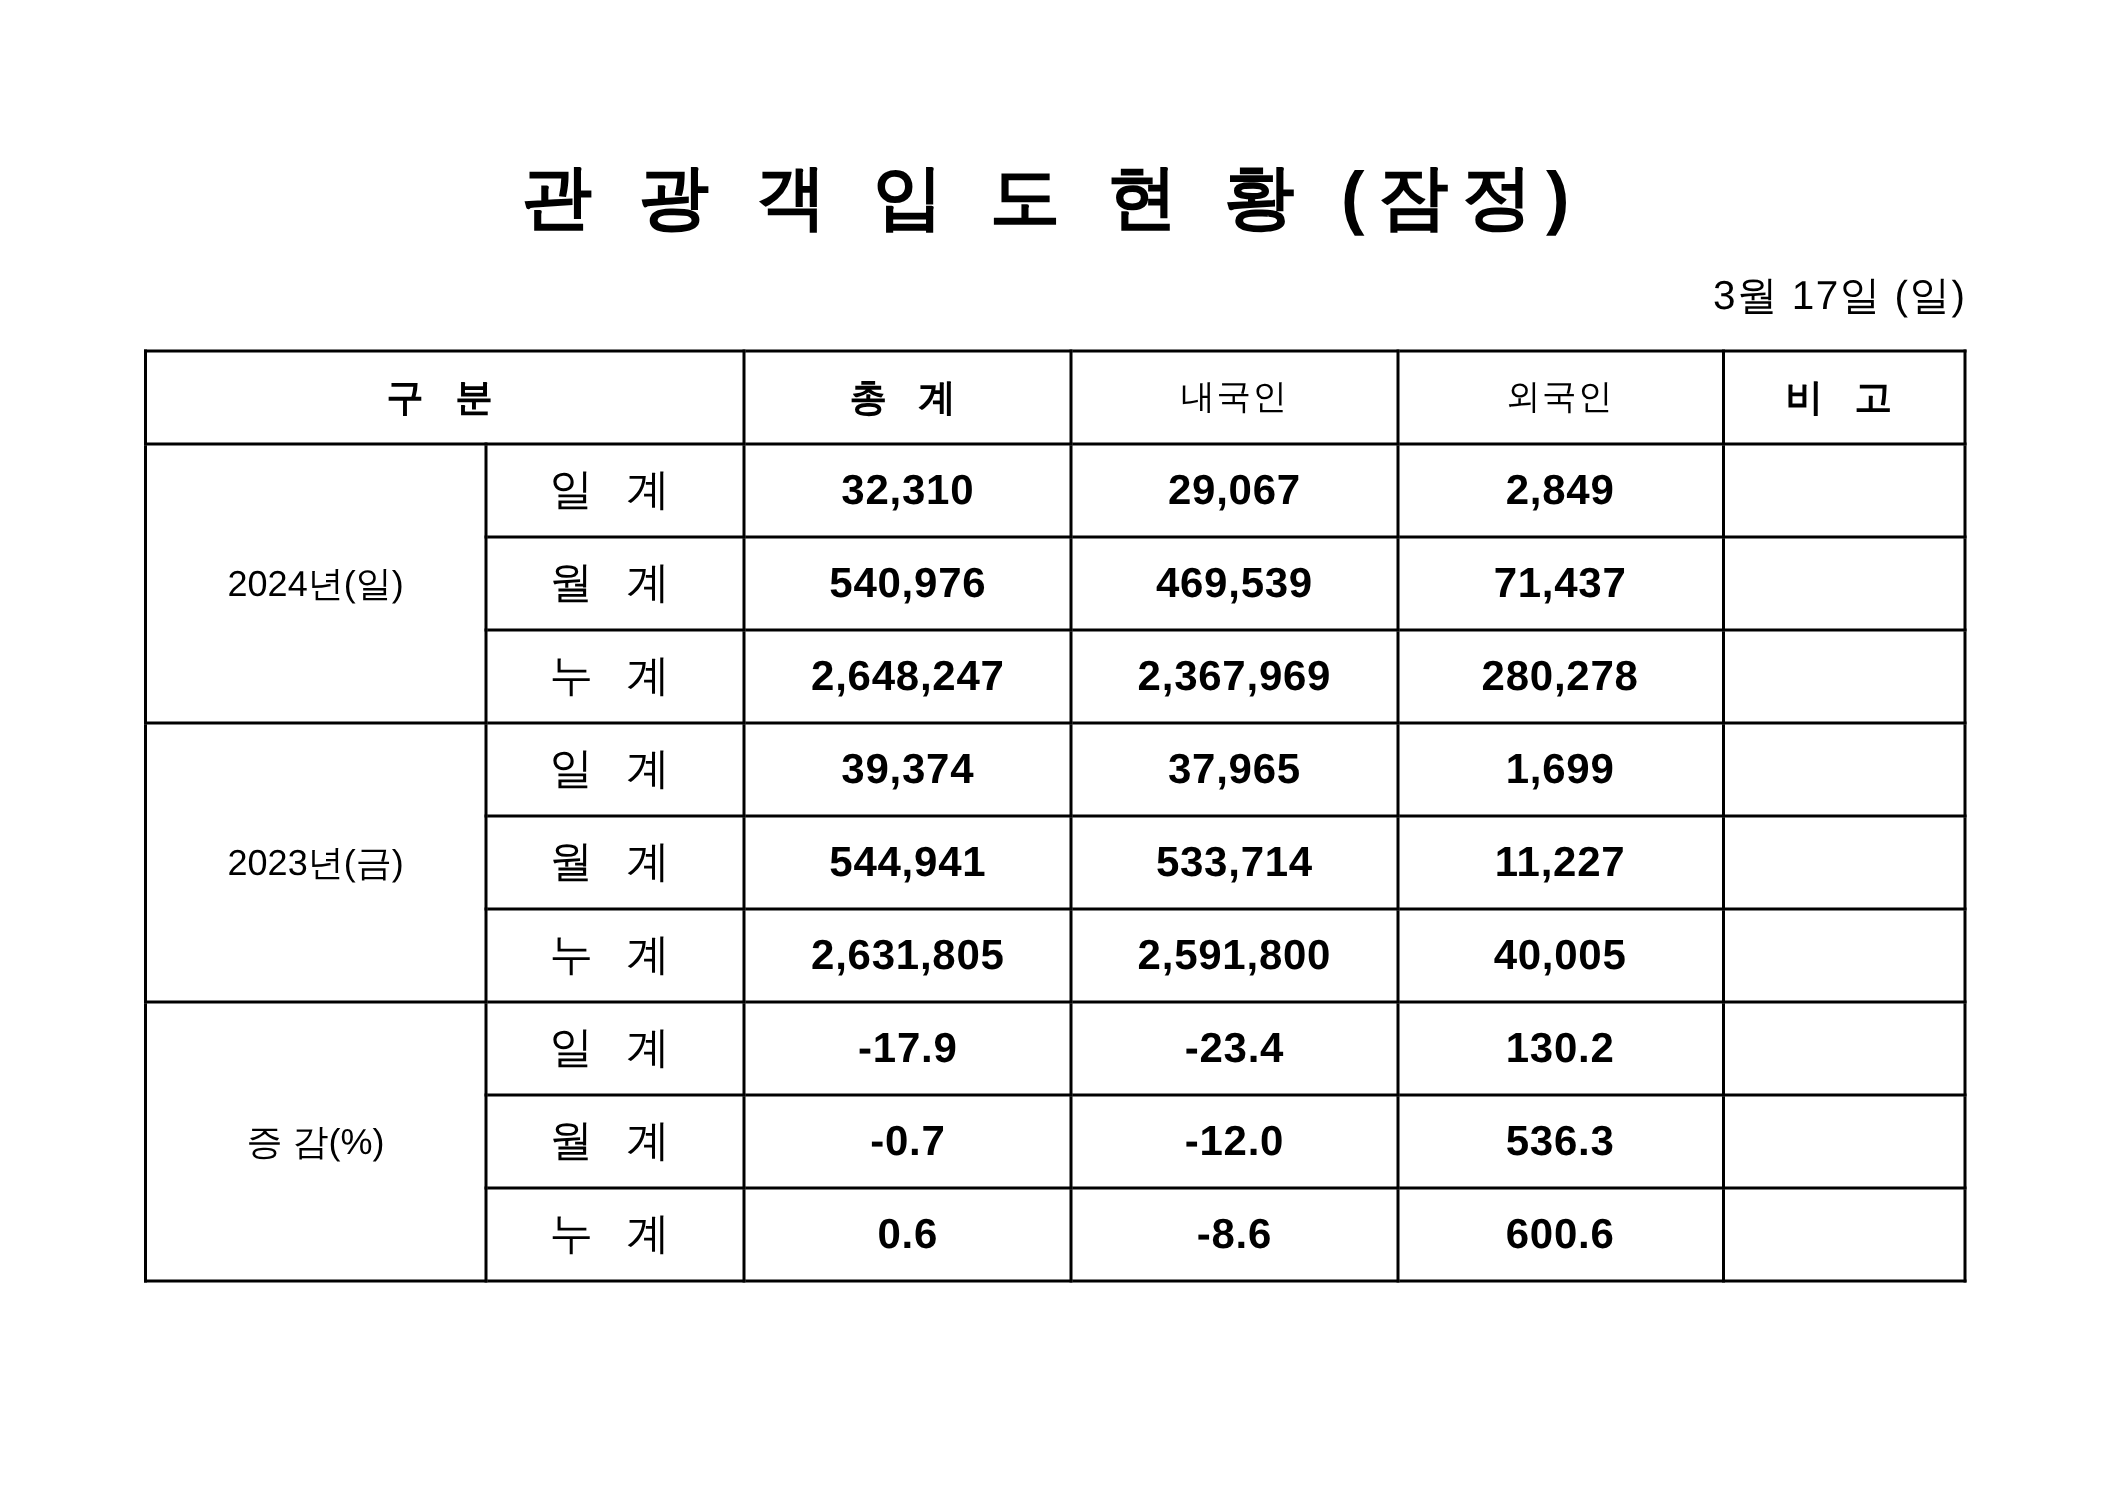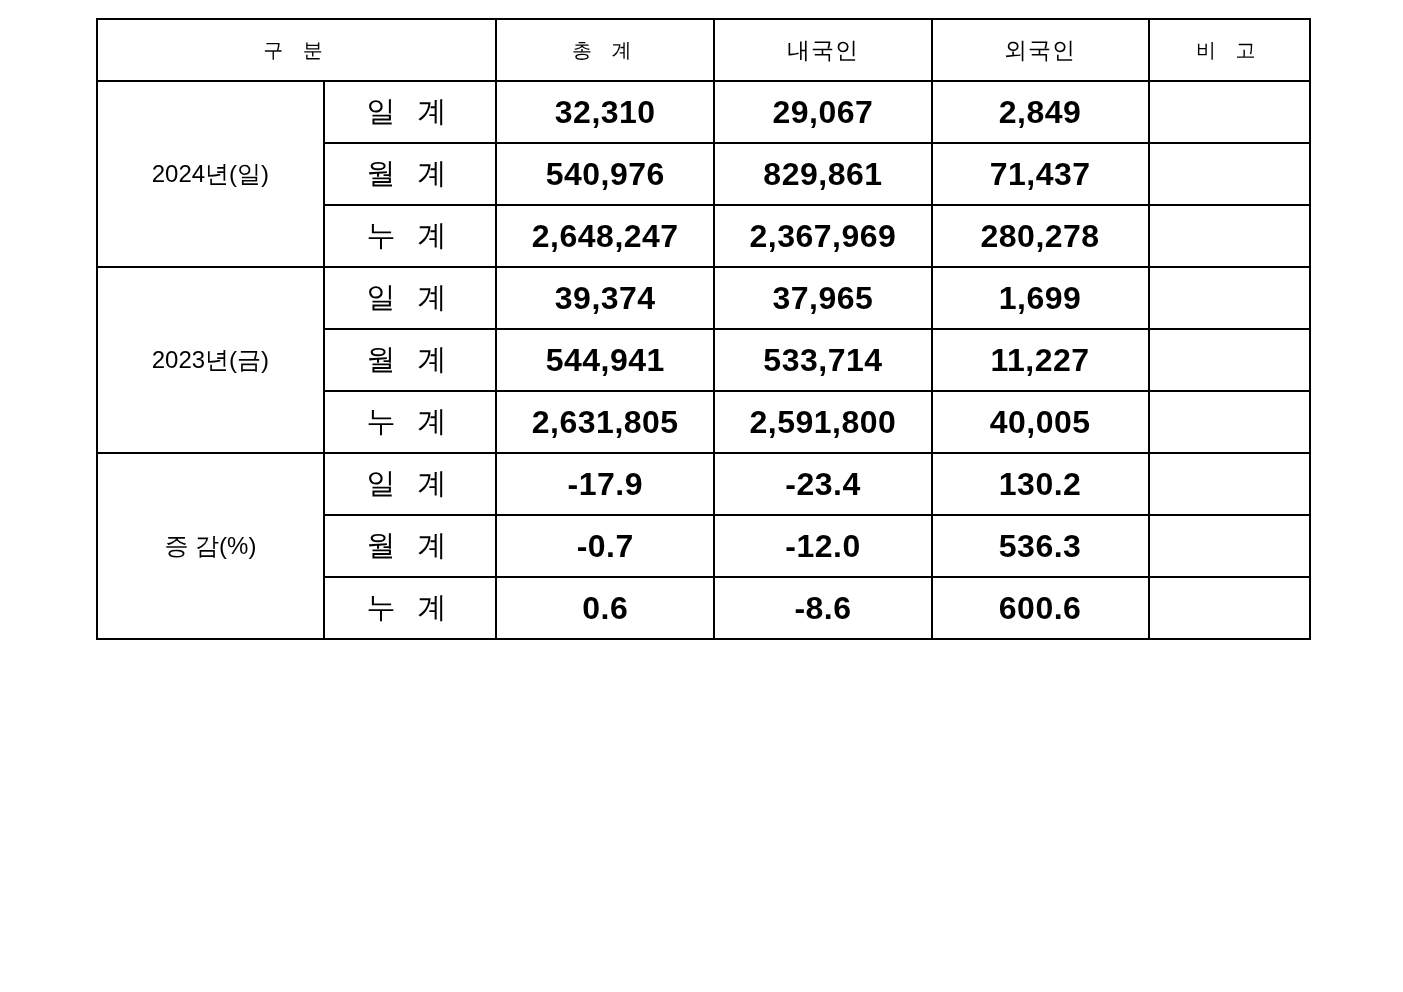--- a/index.html
+++ b/index.html
@@ -53,53 +53,55 @@
     height: 60px;
   }
   .col-cat1 { width: 18.7%; }
   .col-cat2 { width: 14.2%; }
   .col-total { width: 18.0%; }
   .col-dom  { width: 17.9%; }
   .col-for  { width: 17.9%; }
   .col-note { width: 13.3%; }
 
   .hdr {
-    font-size: 20px;
+    font-size: 25px;
     letter-spacing: 7px;
-    font-weight: normal;
+    font-weight: bold;
   }
   .hdr-tight {
     font-size: 23px;
     letter-spacing: 1px;
     font-weight: normal;
   }
   .rowgroup {
     font-size: 24px;
     letter-spacing: 0px;
     font-weight: normal;
   }
   .rowlabel {
     font-size: 29px;
     letter-spacing: 7px;
     font-weight: normal;
     padding-left: 6px;
   }
   .num {
-    font-size: 32px;
+    font-size: 28px;
     font-weight: bold;
     letter-spacing: 0.5px;
   }
   .note-cell { }
   .thick-top td { border-top-width: 3px; }
 </style>
 </head>
 <body>
 
 <div class="page">
 
+  <h1 class="doc-title">관 광 객 입 도 현 황 (잠정)</h1>
+  <div class="doc-date">3월 17일 (일)</div>
 
   <div class="table-wrap">
     <table class="report">
       <colgroup>
         <col class="col-cat1">
         <col class="col-cat2">
         <col class="col-total">
         <col class="col-dom">
         <col class="col-for">
         <col class="col-note">
@@ -117,21 +119,21 @@
           <td class="rowgroup" rowspan="3">2024년(일)</td>
           <td class="rowlabel">일 계</td>
           <td class="num">32,310</td>
           <td class="num">29,067</td>
           <td class="num">2,849</td>
           <td class="note-cell"></td>
         </tr>
         <tr>
           <td class="rowlabel">월 계</td>
           <td class="num">540,976</td>
-          <td class="num">829,861</td>
+          <td class="num">469,539</td>
           <td class="num">71,437</td>
           <td class="note-cell"></td>
         </tr>
         <tr>
           <td class="rowlabel">누 계</td>
           <td class="num">2,648,247</td>
           <td class="num">2,367,969</td>
           <td class="num">280,278</td>
           <td class="note-cell"></td>
         </tr>

